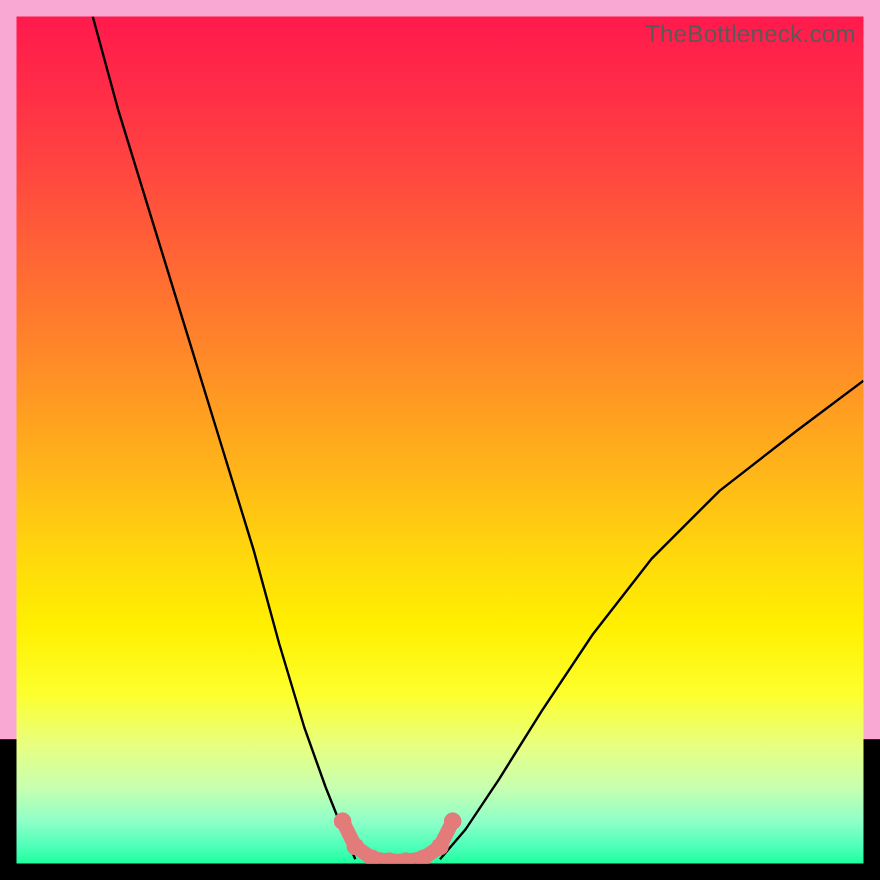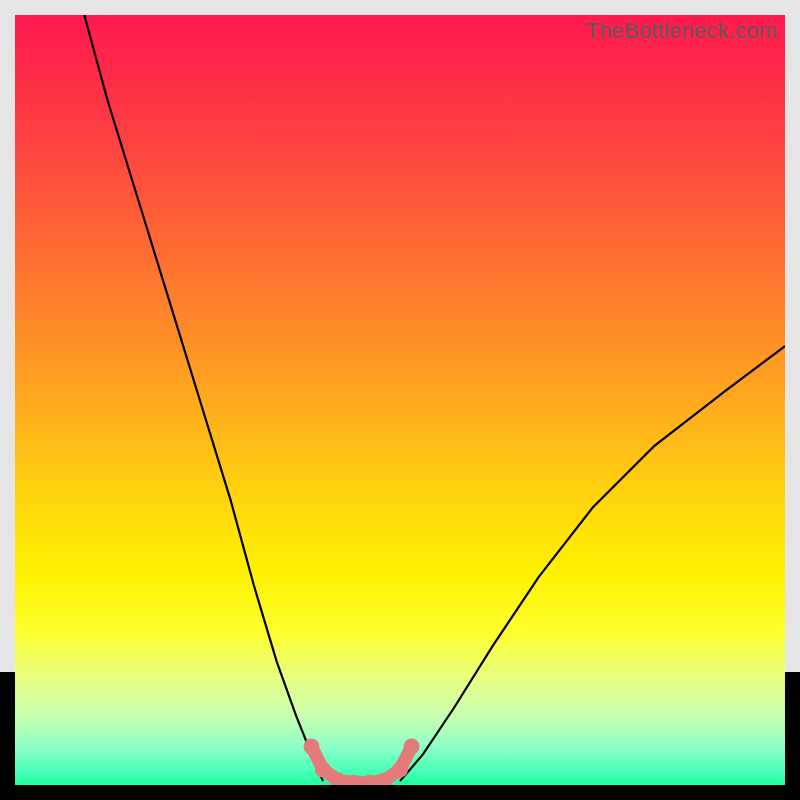--- a/index.html
+++ b/index.html
@@ -1,21 +1,21 @@
 <!DOCTYPE html>
 <html><head>
 <meta charset="utf-8">
 <style>
   * { margin: 0; padding: 0; box-sizing: border-box; }
   html, body { width: 800px; height: 800px; overflow: hidden; background: #000; }
   .frame {
     position: relative;
     width: 800px;
     height: 672px;
-    background: #e5e5e5;
+    background: #f9a8d4;
   }
   .plot-area {
     position: absolute;
     left: 15px;
     top: 15px;
     width: 770px;
     height: 770px;
     background: linear-gradient(to bottom,
       #ff1a4d 0%,
       #ff2b47 8%,

